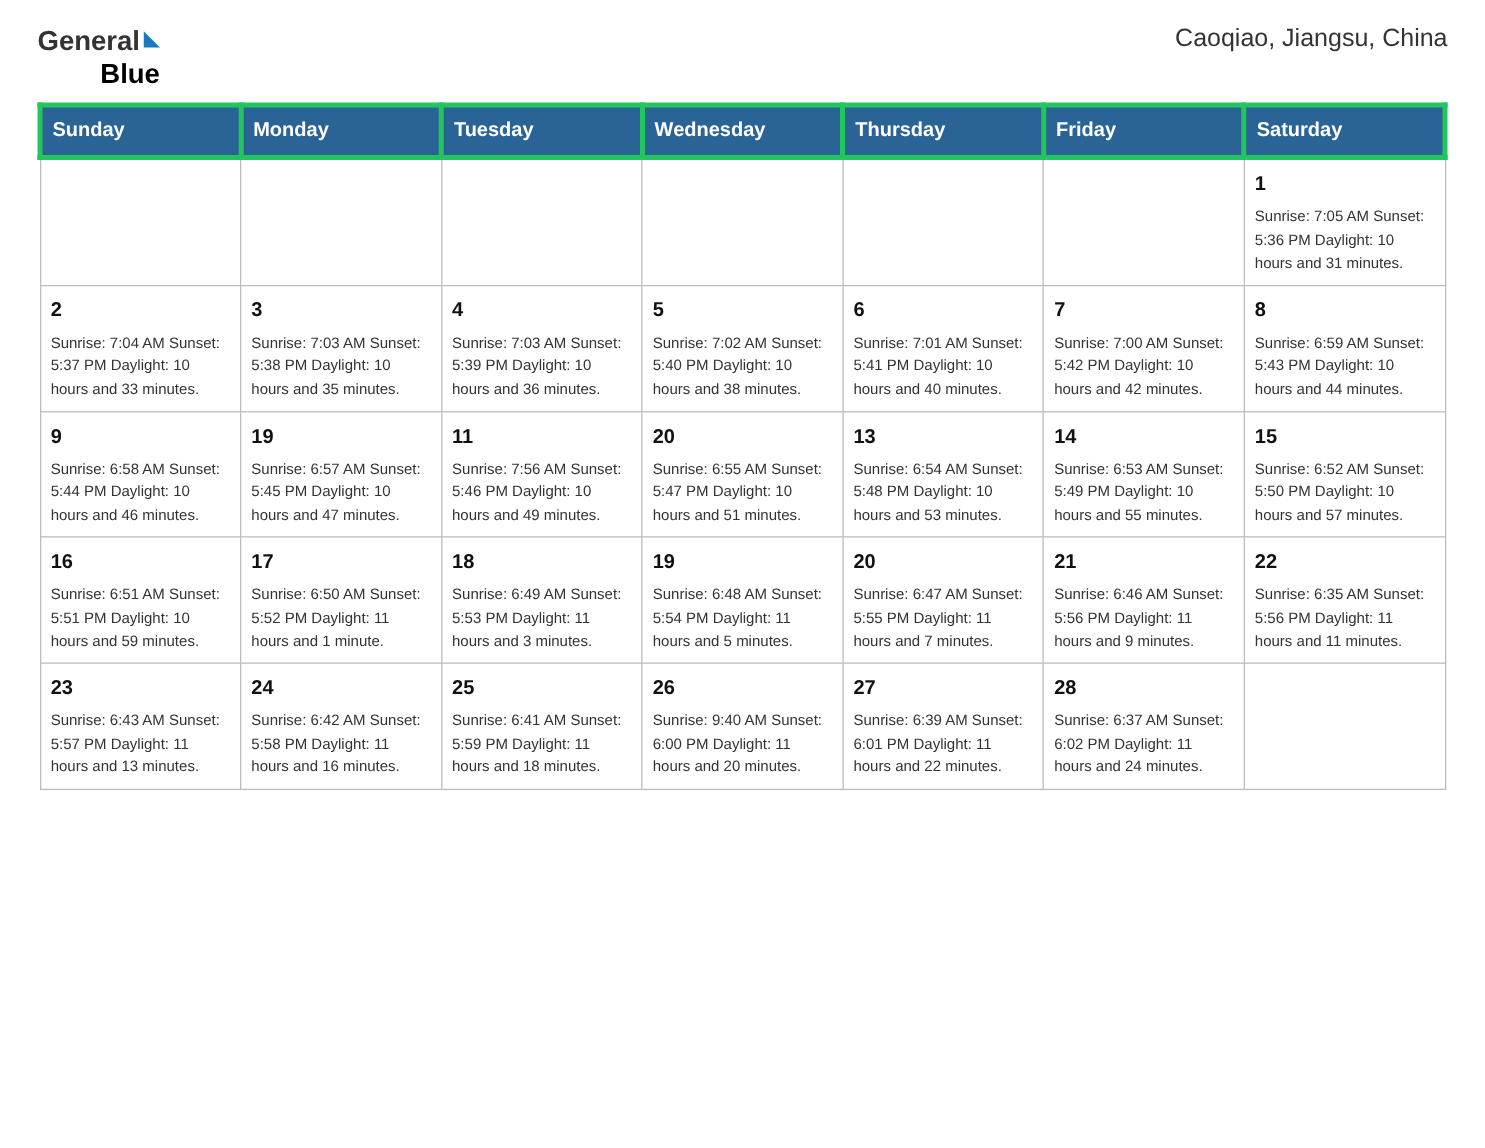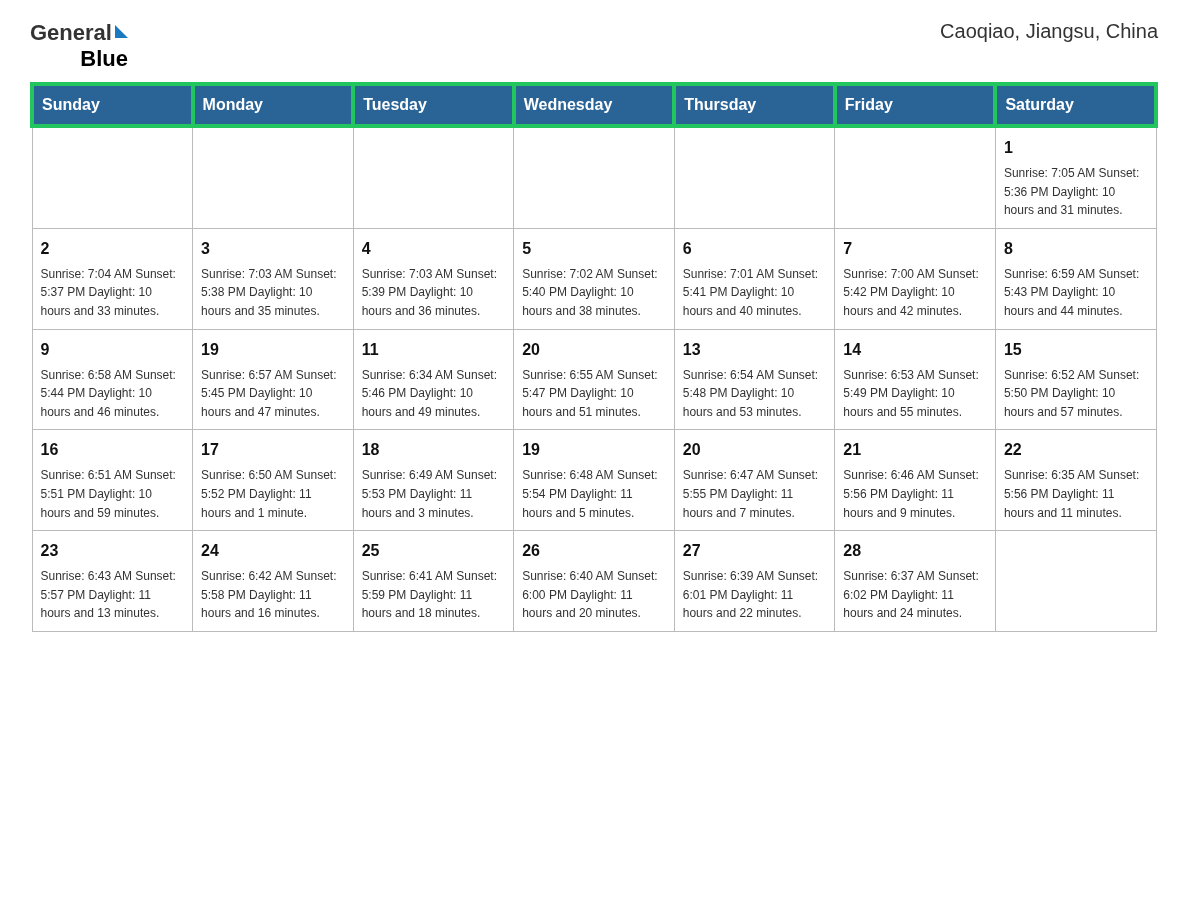--- a/index.html
+++ b/index.html
@@ -198,21 +198,21 @@
 Daylight: 10 hours and 46 minutes.</div>
         </td>
         <td>
           <span class="day-number">19</span>
           <div class="day-info">Sunrise: 6:57 AM
 Sunset: 5:45 PM
 Daylight: 10 hours and 47 minutes.</div>
         </td>
         <td>
           <span class="day-number">11</span>
-          <div class="day-info">Sunrise: 6:34 AM
+          <div class="day-info">Sunrise: 7:56 AM
 Sunset: 5:46 PM
 Daylight: 10 hours and 49 minutes.</div>
         </td>
         <td>
           <span class="day-number">20</span>
           <div class="day-info">Sunrise: 6:55 AM
 Sunset: 5:47 PM
 Daylight: 10 hours and 51 minutes.</div>
         </td>
         <td>
@@ -292,21 +292,21 @@
 Daylight: 11 hours and 16 minutes.</div>
         </td>
         <td>
           <span class="day-number">25</span>
           <div class="day-info">Sunrise: 6:41 AM
 Sunset: 5:59 PM
 Daylight: 11 hours and 18 minutes.</div>
         </td>
         <td>
           <span class="day-number">26</span>
-          <div class="day-info">Sunrise: 6:40 AM
+          <div class="day-info">Sunrise: 9:40 AM
 Sunset: 6:00 PM
 Daylight: 11 hours and 20 minutes.</div>
         </td>
         <td>
           <span class="day-number">27</span>
           <div class="day-info">Sunrise: 6:39 AM
 Sunset: 6:01 PM
 Daylight: 11 hours and 22 minutes.</div>
         </td>
         <td>

